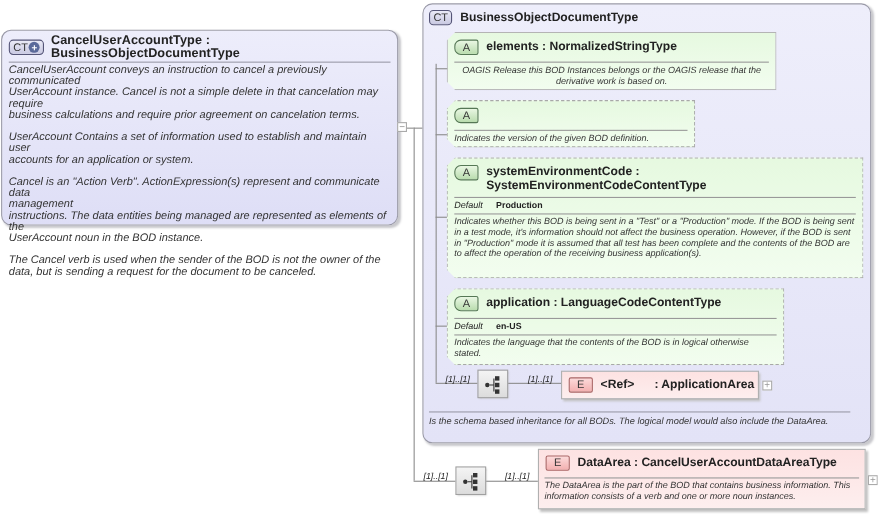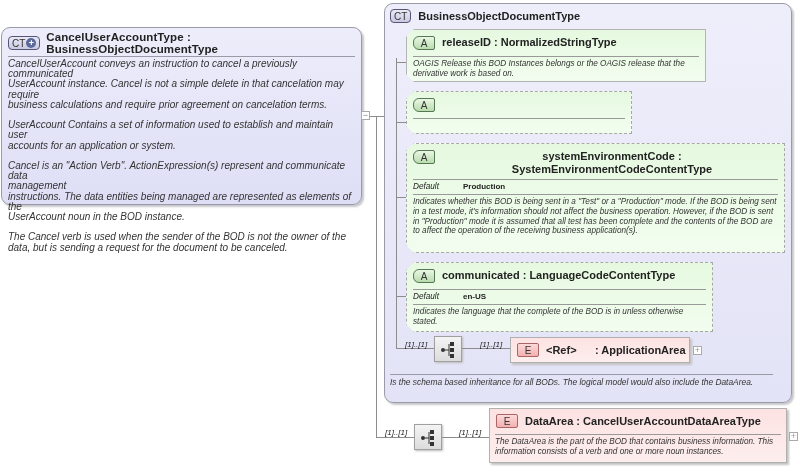--- a/index.html
+++ b/index.html
@@ -52,21 +52,21 @@
   .attr .ahdr { position: absolute; left: 6px; top: 6px; display: flex; align-items: flex-start; }
   .badge-a {
     display: inline-flex; align-items: center; justify-content: center; width: 22px; height: 14px;
     border: 1px solid #557755; border-radius: 6px 2px 2px 6px;
     background: linear-gradient(#e9f7e3, #b9dcae); font-size: 10px; color: #333; flex: none;
   }
   .attr .aname { font-weight: bold; font-size: 11px; margin-left: 7px; color: #222; line-height: 13px; }
   .attr .arule { position: absolute; left: 6px; right: 6px; border-top: 1px solid #999; }
   .attr .adoc { position: absolute; left: 6px; right: 6px; font-size: 8.2px; font-style: italic; color: #333; line-height: 9.8px; }
   .attr .dlabel { position: absolute; left: 6px; font-size: 8.2px; font-style: italic; color: #222; }
-  .attr .dval { position: absolute; left: 56px; font-size: 8px; font-weight: bold; color: #222; }
+  .attr .dval { position: absolute; left: 44px; font-size: 8px; font-weight: bold; color: #222; }
 
   
   .elem {
     position: absolute; background: linear-gradient(to bottom, #fde2e2 0%, #fdeeee 100%);
     border: 1px solid #b0b0b0; box-shadow: 2px 2px 2px #c2c2c2;
   }
   .badge-e {
     display: inline-flex; align-items: center; justify-content: center; width: 22px; height: 14px;
     border: 1px solid #aa6666; border-radius: 2px;
     background: linear-gradient(#fcdada, #f3b0b0); font-size: 10px; color: #333; flex: none;
@@ -130,55 +130,56 @@
   <div class="line" style="left:11px; top:54px; width:1px; height:290px;"></div>
   <div class="line" style="left:11px; top:58px; width:11px; height:1px;"></div>
   <div class="line" style="left:11px; top:118px; width:11px; height:1px;"></div>
   <div class="line" style="left:11px; top:193px; width:11px; height:1px;"></div>
   <div class="line" style="left:11px; top:292px; width:11px; height:1px;"></div>
   <div class="line" style="left:11px; top:344px; width:38px; height:1px;"></div>
 
   <div class="attr" style="left:21px; top:25px; width:300px; height:53px;">
     <div class="ahdr">
       <span class="badge-a">A</span>
-      <span class="aname">releaseID : NormalizedStringType</span>
+      <span class="aname">elements : NormalizedStringType</span>
     </div>
     <div class="arule" style="top:26px;"></div>
-    <div class="adoc" style="top:29px;">OAGIS Release this BOD Instances belongs or the OAGIS release that the derivative work is based on.</div>
+    <div class="adoc" style="top:29px;text-align:center;">OAGIS Release this BOD Instances belongs or the OAGIS release that the derivative work is based on.</div>
   </div>
 
   <div class="attr dashed" style="left:21px; top:87px; width:226px; height:43px;">
     <div class="ahdr">
       <span class="badge-a">A</span>
     </div>
     <div class="arule" style="top:26px;"></div>
+    <div class="adoc" style="top:29px;">Indicates the version of the given BOD definition.</div>
   </div>
 
   <div class="attr dashed" style="left:21px; top:139px; width:379px; height:110px;">
     <div class="ahdr">
       <span class="badge-a">A</span>
-      <span class="aname" style="width:340px; text-align:center;">systemEnvironmentCode : SystemEnvironmentCodeContentType</span>
+      <span class="aname" style="width:340px; ">systemEnvironmentCode : SystemEnvironmentCodeContentType</span>
     </div>
     <div class="arule" style="top:35px;"></div>
     <div class="dlabel" style="top:38px;">Default</div>
     <div class="dval" style="top:38px;">Production</div>
     <div class="arule" style="top:50px;"></div>
     <div class="adoc" style="top:53px;">Indicates whether this BOD is being sent in a "Test" or a "Production" mode. If the BOD is being sent in a test mode, it's information should not affect the business operation. However, if the BOD is sent in "Production" mode it is assumed that all test has been complete and the contents of the BOD are to affect the operation of the receiving business application(s).</div>
   </div>
 
   <div class="attr dashed" style="left:21px; top:258px; width:307px; height:70px;">
     <div class="ahdr">
       <span class="badge-a">A</span>
-      <span class="aname">communicated : LanguageCodeContentType</span>
+      <span class="aname">application : LanguageCodeContentType</span>
     </div>
     <div class="arule" style="top:26px;"></div>
     <div class="dlabel" style="top:29px;">Default</div>
     <div class="dval" style="top:29px;">en-US</div>
     <div class="arule" style="top:41px;"></div>
-    <div class="adoc" style="top:44px;">Indicates the language that the complete of the BOD is in unless otherwise stated.</div>
+    <div class="adoc" style="top:44px;">Indicates the language that the contents of the BOD is in logical otherwise stated.</div>
   </div>
 
   <div class="card" style="left:20px; top:336px;">[1]..[1]</div>
   <div class="seq" style="left:49px; top:332px;">
     <svg width="28" height="26">
       <circle cx="8" cy="13" r="2" fill="#333"></circle>
       <line x1="10" y1="13" x2="14" y2="13" stroke="#333" stroke-width="1"></line>
       <line x1="14" y1="7" x2="14" y2="19" stroke="#333" stroke-width="1"></line>
       <rect x="15" y="5" width="4" height="4" fill="#333"></rect>
       <rect x="15" y="11" width="4" height="4" fill="#333"></rect>

